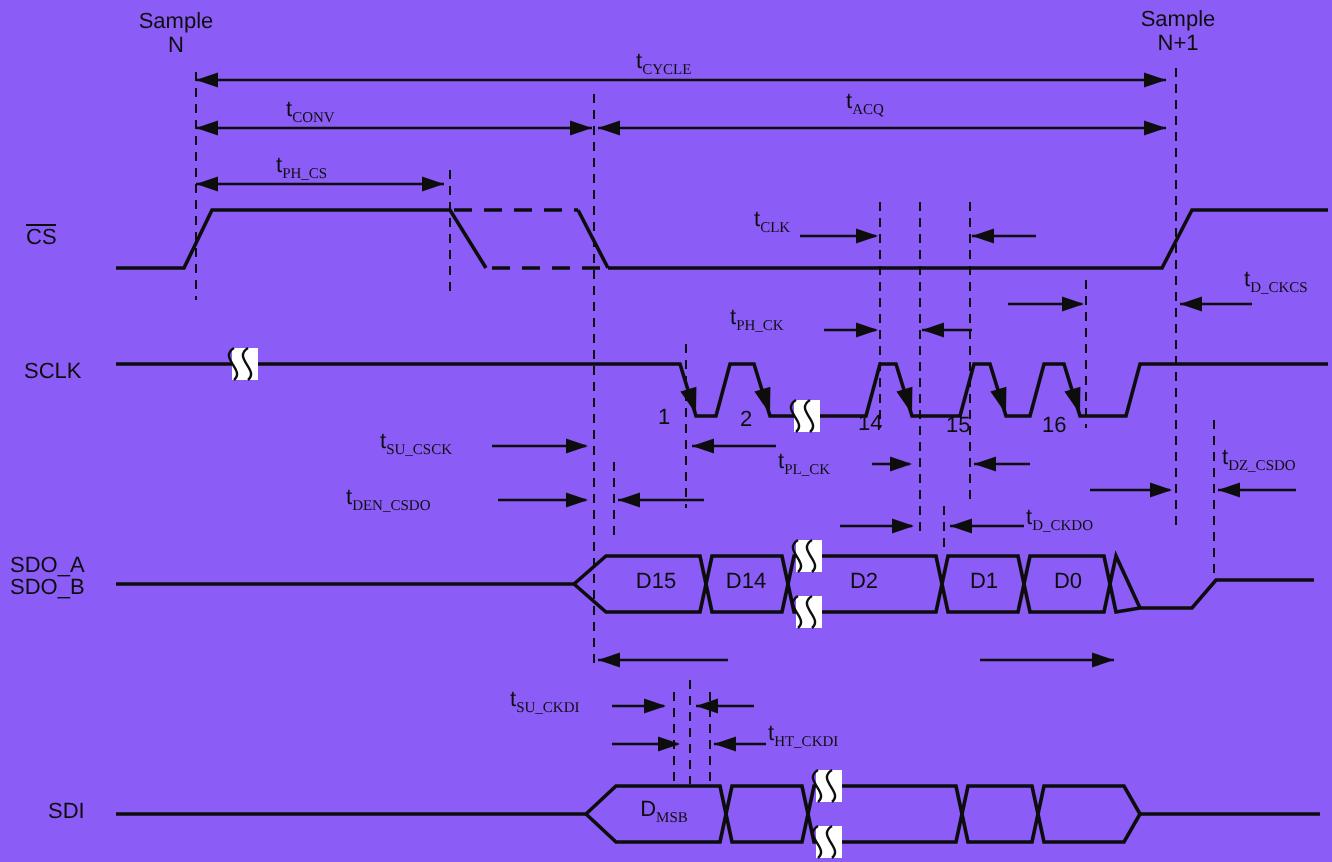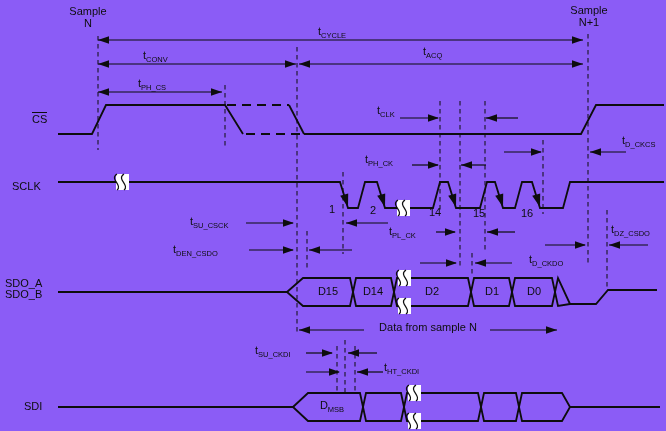--- a/index.html
+++ b/index.html
@@ -1,20 +1,20 @@
 <!DOCTYPE html>
 <html><head>
 <meta charset="utf-8">
 <style>
   html,body{margin:0;padding:0;background:#ffffff;}
   #stage{position:relative;width:666px;height:431px;background:#8b5cf6;overflow:hidden;
          font-family:"Liberation Sans",sans-serif;color:#000;}
   #wave{position:absolute;left:0;top:0;}
   .lbl{position:absolute;font-size:11px;line-height:12px;white-space:nowrap;color:#0d0d0d;}
-  .lbl sub{font-size:7.5px;letter-spacing:0;}
+  .lbl sub{font-size:7.5px;letter-spacing:0;font-family:Liberation Serif, serif;}
   .ctr{text-align:center;}
   .ovl{display:inline-block;border-top:1.3px solid #0d0d0d;padding-top:0px;}
   .sig{font-size:11px;}
   .num{font-size:11px;}
   .wline{fill:none;stroke:#0d0d0d;stroke-width:1.8;stroke-linejoin:miter;}
   .wdash{fill:none;stroke:#0d0d0d;stroke-width:1.8;stroke-dasharray:9 6;}
   .guide{stroke:#0d0d0d;stroke-width:1;stroke-dasharray:4.5 3.5;fill:none;}
   .dim{stroke:#0d0d0d;stroke-width:1.2;fill:none;}
   .head{fill:#0d0d0d;stroke:none;}
   .brk{fill:none;stroke:#0d0d0d;stroke-width:1.2;}
@@ -204,39 +204,38 @@
   <div class="lbl" style="left:143px;top:49px;"><span>t</span><sub>CONV</sub></div>
   <div class="lbl" style="left:423px;top:45px;"><span>t</span><sub>ACQ</sub></div>
   <div class="lbl" style="left:138px;top:77px;"><span>t</span><sub>PH_CS</sub></div>
   <div class="lbl" style="left:377px;top:104px;"><span>t</span><sub>CLK</sub></div>
   <div class="lbl" style="left:622px;top:134px;"><span>t</span><sub>D_CKCS</sub></div>
   <div class="lbl" style="left:365px;top:153px;"><span>t</span><sub>PH_CK</sub></div>
   <div class="lbl" style="left:190px;top:215px;"><span>t</span><sub>SU_CSCK</sub></div>
   <div class="lbl" style="left:389px;top:225px;"><span>t</span><sub>PL_CK</sub></div>
   <div class="lbl" style="left:611px;top:223px;"><span>t</span><sub>DZ_CSDO</sub></div>
   <div class="lbl" style="left:173px;top:243px;"><span>t</span><sub>DEN_CSDO</sub></div>
-  <div class="lbl" style="left:513px;top:253px;margin-left:16px;"><span>t</span><sub>D_CKDO</sub></div>
+  <div class="lbl" style="left:513px;top:253px;"><span>t</span><sub>D_CKDO</sub></div>
   <div class="lbl" style="left:255px;top:344px;"><span>t</span><sub>SU_CKDI</sub></div>
   <div class="lbl" style="left:384px;top:361px;"><span>t</span><sub>HT_CKDI</sub></div>
 
-  <div class="lbl sig" style="left:13px;top:112px;margin-left:19px;"><span class="ovl">CS</span></div>
+  <div class="lbl sig" style="left:13px;top:112px;"><span class="ovl">CS</span></div>
   <div class="lbl sig" style="left:12px;top:180px;"><span>SCLK</span></div>
   <div class="lbl sig" style="left:5px;top:277px;"><span>SDO_A</span></div>
   <div class="lbl sig" style="left:5px;top:288px;"><span>SDO_B</span></div>
   <div class="lbl sig" style="left:24px;top:400px;"><span>SDI</span></div>
 
   <div class="lbl num" style="left:329px;top:203px;"><span>1</span></div>
   <div class="lbl num" style="left:370px;top:204px;"><span>2</span></div>
   <div class="lbl num" style="left:429px;top:206px;"><span>14</span></div>
   <div class="lbl num" style="left:473px;top:207px;text-align:right;"><span>15</span></div>
   <div class="lbl num" style="left:521px;top:207px;"><span>16</span></div>
 
   <div class="lbl ctr" style="left:306px;top:285px;width:44px;"><span>D15</span></div>
   <div class="lbl ctr" style="left:351px;top:285px;width:44px;"><span>D14</span></div>
   <div class="lbl ctr" style="left:410px;top:285px;width:44px;"><span>D2</span></div>
   <div class="lbl ctr" style="left:470px;top:285px;width:44px;"><span>D1</span></div>
   <div class="lbl ctr" style="left:512px;top:285px;width:44px;"><span>D0</span></div>
 
   <div class="lbl ctr" style="left:308px;top:399px;width:48px;"><span>D</span><sub>MSB</sub></div>
 
-  <div class="lbl ctr" style="left:366px;top:321px;width:124px;"><span>Data from sample N</span></div>
 
 </div>
 
 </body></html>

